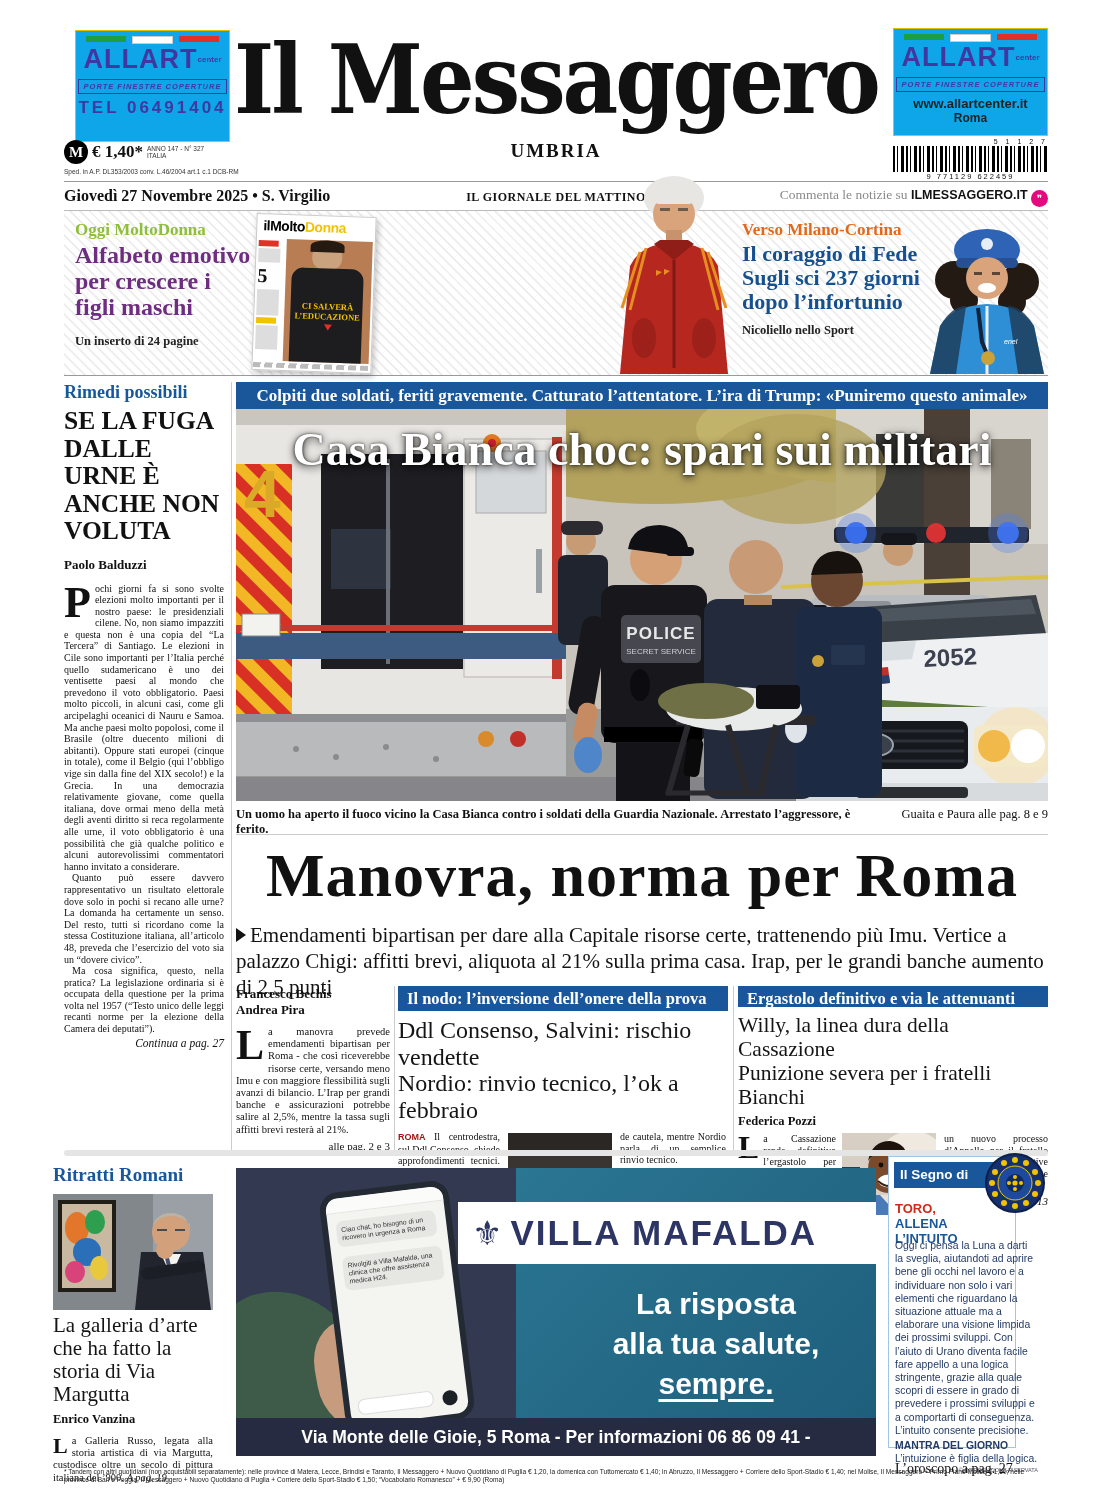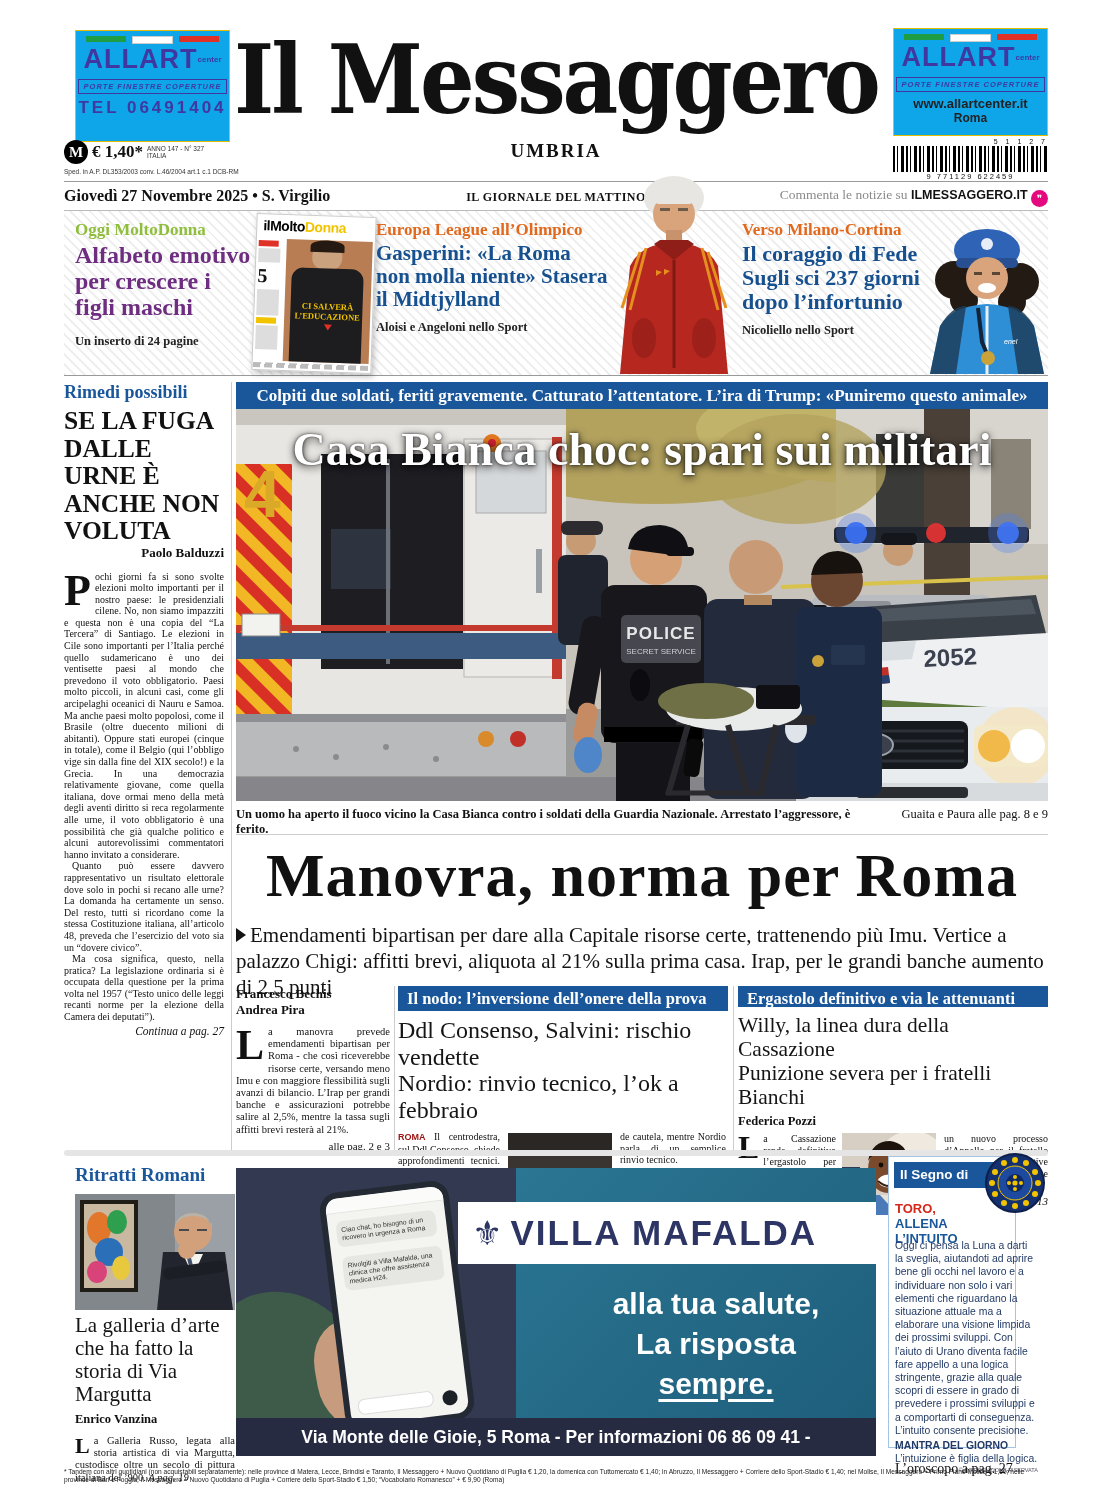--- a/index.html
+++ b/index.html
@@ -130,25 +130,20 @@
       <div class="abs" style="left:6px;top:28px;width:72px;height:94px;border-radius:12px 12px 0 0;background:#1d1c1e;"></div>
       <div class="abs b" style="left:0;top:62px;width:86px;text-align:center;color:#f2c400;font-size:8.5px;line-height:9.5px;">
         <span>CI SALVERÀ</span><br>
         <span>L’EDUCAZIONE</span>
       </div>
       <div class="abs" style="left:40px;top:84px;width:0;height:0;border-left:4px solid transparent;border-right:4px solid transparent;border-top:6px solid #e03127;"></div>
     </div>
     <div class="abs" style="left:0;bottom:2px;width:118px;height:5px;background:repeating-linear-gradient(90deg,#bbb 0 8px,#fff 8px 12px);"></div>
   </div>
 
-  <div class="abs" style="left:376px;top:220px;width:232px;">
-    <div class="kick" style="color:#e2681c;">Europa League all’Olimpico</div>
-    <div class="tease-title blue" style="color:#17508f;margin-top:2px;">Gasperini: «La Roma non molla niente» Stasera il Midtjylland</div>
-    <div class="tease-note">Aloisi e Angeloni nello Sport</div>
-  </div>
 
   <svg class="abs" style="left:610px;top:168px;" width="128" height="206" viewBox="0 0 128 206">
     <ellipse cx="64" cy="30" rx="30" ry="22" fill="#e8e6e2"></ellipse>
     <circle cx="64" cy="46" r="21" fill="#d9a47c"></circle>
     <rect x="43" y="24" width="42" height="12" rx="6" fill="#e8e6e2"></rect>
     <rect x="50" y="40" width="10" height="3" fill="#6b5b4a"></rect>
       <rect x="68" y="40" width="10" height="3" fill="#6b5b4a"></rect>
     <rect x="56" y="62" width="16" height="10" fill="#c8936c"></rect>
     <path d="M10 206 L20 98 Q30 76 64 74 Q98 76 108 98 L118 206 Z" fill="#b5271f"></path>
     <path d="M44 76 L64 92 L84 76 L78 72 L50 72 Z" fill="#8f1d18"></path>
@@ -185,21 +180,21 @@
     <path d="M108 104 Q96 84 82 84 L92 152 L118 152 Z" fill="#1c3d5a" opacity=".85"></path>
     <path d="M61 84 L61 152" stroke="#e8eef6" stroke-width="3"></path>
     <path d="M52 86 L56 120 L61 132" stroke="#13233a" stroke-width="4" fill="none"></path>
     <circle cx="62" cy="136" r="7" fill="#c9a23a"></circle>
     <text x="78" y="122" font-size="7" fill="#fff" font-style="italic">enel</text>
   </svg>
 
   <div class="abs" style="left:64px;top:382px;width:160px;">
     <div class="b blue" style="font-size:18px;">Rimedi possibili</div>
     <div class="b" style="font-size:25.5px;line-height:27.5px;margin-top:4px;">SE LA FUGA DALLE URNE È ANCHE NON VOLUTA</div>
-    <div class="b" style="font-size:13px;text-align:right;">Paolo Balduzzi</div>
+    <div class="b" style="font-size:13px;margin-top:12px;">Paolo Balduzzi</div>
     <p class="body10" style="margin:10px 0 0 0;">
       <span class="drop" style="font-size:44px;line-height:37px;">P</span><span>ochi giorni fa si sono svolte elezioni molto importanti per il nostro paese: le presidenziali cilene. No, non siamo impazziti e questa non è una copia del “La Tercera” di Santiago. Le elezioni in Cile sono importanti per l’Italia perché quello sudamericano è uno dei ventisette paesi al mondo che prevedono il voto obbligatorio. Paesi molto piccoli, in alcuni casi, come gli arcipelaghi oceanici di Nauru e Samoa. Ma anche paesi molto popolosi, come il Brasile (oltre duecento milioni di abitanti). Oppure stati europei (cinque in totale), come il Belgio (qui l’obbligo vige sin dalla fine del XIX secolo!) e la Grecia. In una democrazia relativamente giovane, come quella italiana, dove ormai meno della metà degli aventi diritto si reca regolarmente alle urne, il voto obbligatorio è una possibilità che già qualche politico e alcuni autorevolissimi commentatori hanno invitato a considerare.</span>
     </p>
     <p class="body10" style="margin:0;text-indent:8px;">Quanto può essere davvero rappresentativo un risultato elettorale dove solo in pochi si recano alle urne? La domanda ha certamente un senso. Del resto, tutti si ricordano come la stessa Costituzione italiana, all’articolo 48, preveda che l’esercizio del voto sia un “dovere civico”.</p>
     <p class="body10" style="margin:0;text-indent:8px;">Ma cosa significa, questo, nella pratica? La legislazione ordinaria si è occupata della questione per la prima volta nel 1957 (“Testo unico delle leggi recanti norme per la elezione della Camera dei deputati”).</p>
     <div style="font-style:italic;font-size:11.5px;text-align:right;margin-top:2px;">Continua a pag. 27</div>
   </div>
   <div class="abs" style="left:231px;top:382px;width:1px;height:770px;background:#ccc;"></div>
 
   <div class="abs barbox" style="left:236px;top:382px;width:812px;height:27px;text-align:center;font-size:17px;line-height:27px;">
@@ -401,21 +396,21 @@
       </svg>
       <div style="position:absolute;left:206px;top:0;width:104px;">
         <p class="body10" style="margin:0;">un nuovo processo d’Appello per il fratello Gabriele. Definitive anche a Belleggia e Pincarelli.</p>
         <div class="pageref" style="font-style:italic;margin-top:4px;">A pag. 13</div>
       </div>
     </div>
   </div>
 
   <div class="abs" style="left:64px;top:1150px;width:984px;height:6px;background:#e5e5e5;border-radius:3px;"></div>
 
-  <div class="abs" style="left:75px;top:1164px;width:160px;">
+  <div class="abs" style="left:53px;top:1164px;width:160px;">
     <div class="b blue" style="font-size:19px;">Ritratti Romani</div>
     <svg style="margin-top:8px;" width="160" height="116" viewBox="0 0 160 116">
       <rect width="160" height="116" fill="#82878c"></rect>
       <rect x="100" y="0" width="60" height="116" fill="#9aa0a5"></rect>
       <rect x="5" y="6" width="58" height="92" fill="#201c16"></rect>
       <rect x="9" y="10" width="50" height="84" fill="#c9b9a0"></rect>
       <ellipse cx="24" cy="34" rx="12" ry="16" fill="#e2762a"></ellipse>
       <ellipse cx="42" cy="28" rx="10" ry="12" fill="#2e9e4f"></ellipse>
       <ellipse cx="34" cy="58" rx="14" ry="14" fill="#2b6fb8"></ellipse>
       <ellipse cx="22" cy="78" rx="10" ry="11" fill="#d8437a"></ellipse>
@@ -448,22 +443,22 @@
       <div class="sans" style="margin:10px 8px 0 10px;background:#e6e6e2;border-radius:7px;padding:5px;font-size:6.8px;line-height:8px;color:#333;">Rivolgiti a Villa Mafalda, una clinica che offre assistenza medica H24.</div>
       <div class="abs" style="left:8px;bottom:10px;width:74px;height:14px;background:#fff;border:1px solid #ddd;border-radius:7px;"></div>
       <div class="abs" style="right:10px;bottom:9px;width:15px;height:15px;background:#1b1f26;border-radius:50%;"></div>
     </div>
 
     <div class="abs" style="left:222px;top:34px;width:418px;height:62px;background:#fff;display:flex;align-items:center;">
       <span style="color:#2c3563;font-size:34px;margin:0 8px 0 14px;">⚜</span>
       <span class="sans b" style="color:#2c3563;font-size:35px;letter-spacing:2px;">VILLA MAFALDA</span>
     </div>
     <div class="abs sans b" style="left:330px;top:116px;width:300px;text-align:center;color:#fff;font-size:30px;line-height:40px;">
+      <div>La risposta</div>
       <div>alla tua salute,</div>
-      <div>La risposta</div>
       <div style="text-decoration:underline;text-underline-offset:5px;">sempre.</div>
     </div>
     <div class="abs sans b" style="left:0;bottom:0;width:640px;height:38px;background:#272b42;color:#fff;font-size:17.5px;line-height:38px;text-align:center;">
       <span>Via Monte delle Gioie, 5 Roma - Per informazioni 06 86 09 41 - villamafalda.com</span>
     </div>
   </div>
 
   <div class="abs" id="horo">
     <div class="abs barbox sans" style="left:5px;top:5px;width:100px;height:26px;line-height:26px;font-size:13.5px;padding-left:6px;">Il Segno di LUCA</div>
     <svg class="abs" style="left:96px;top:-4px;" width="60" height="60" viewBox="0 0 60 60">

